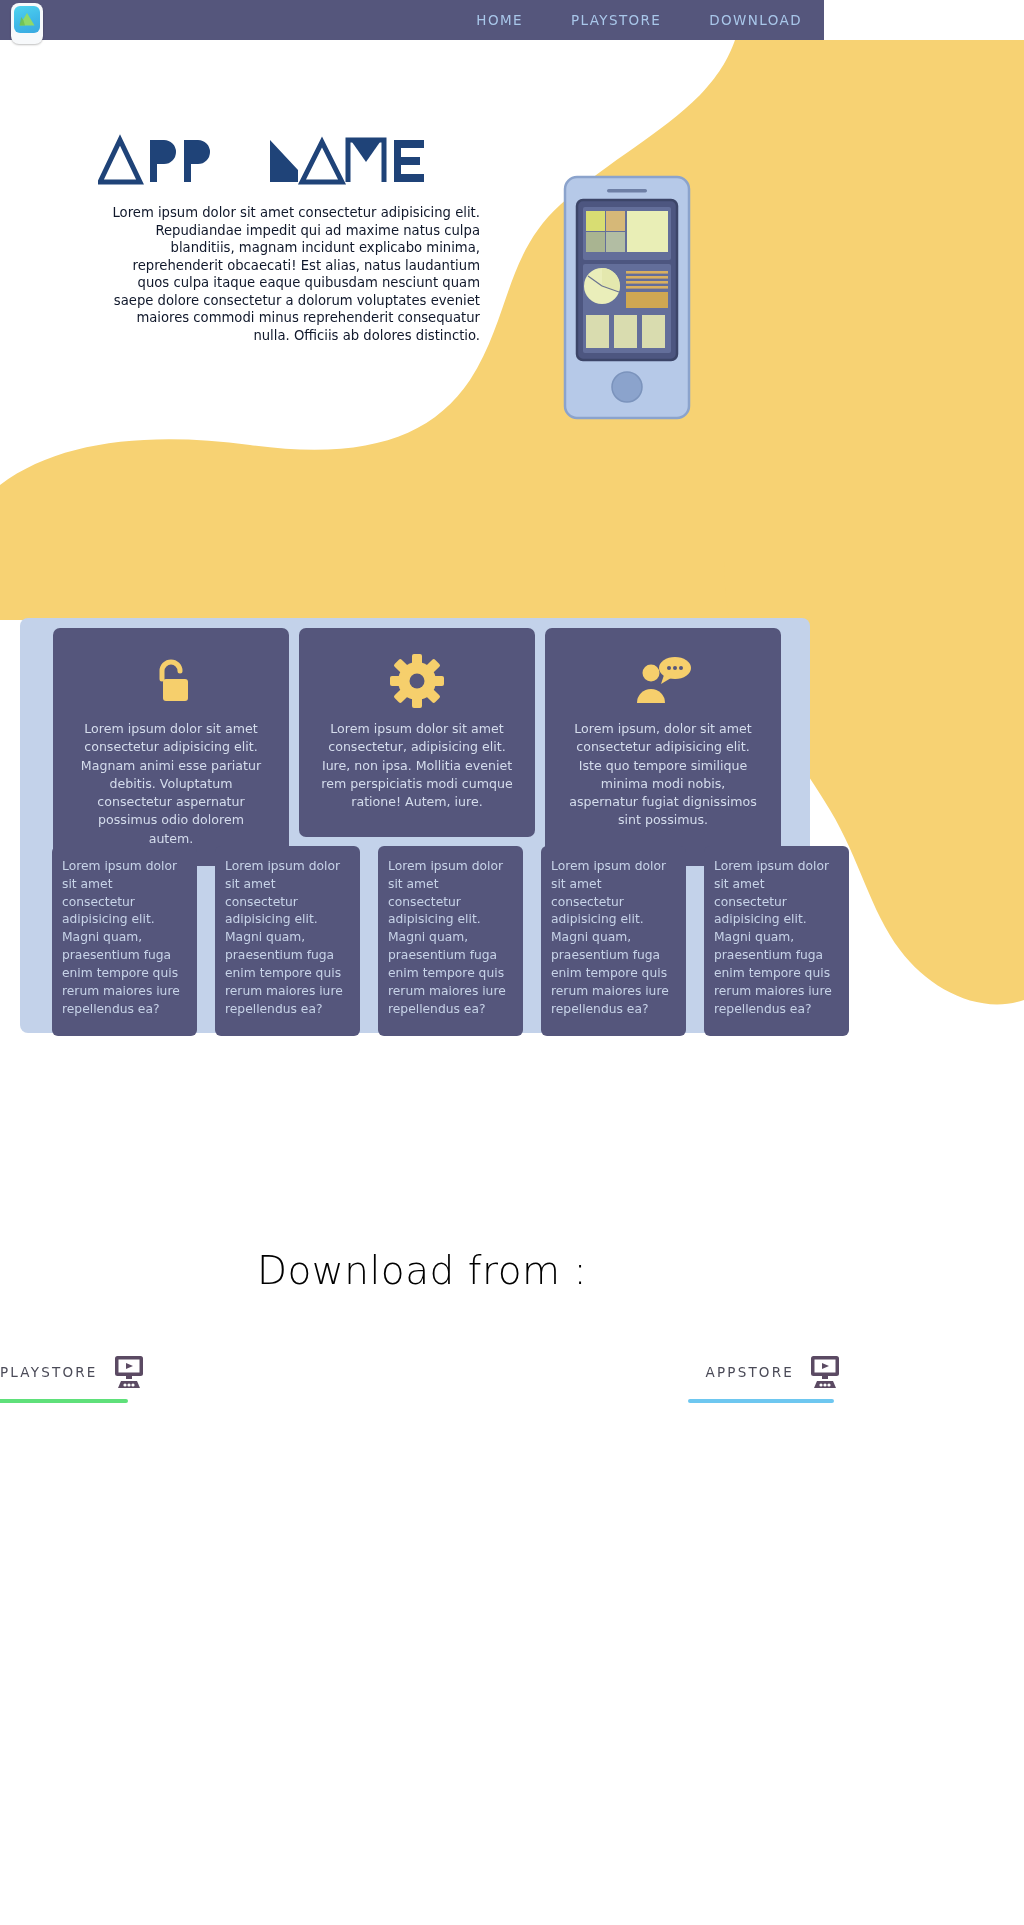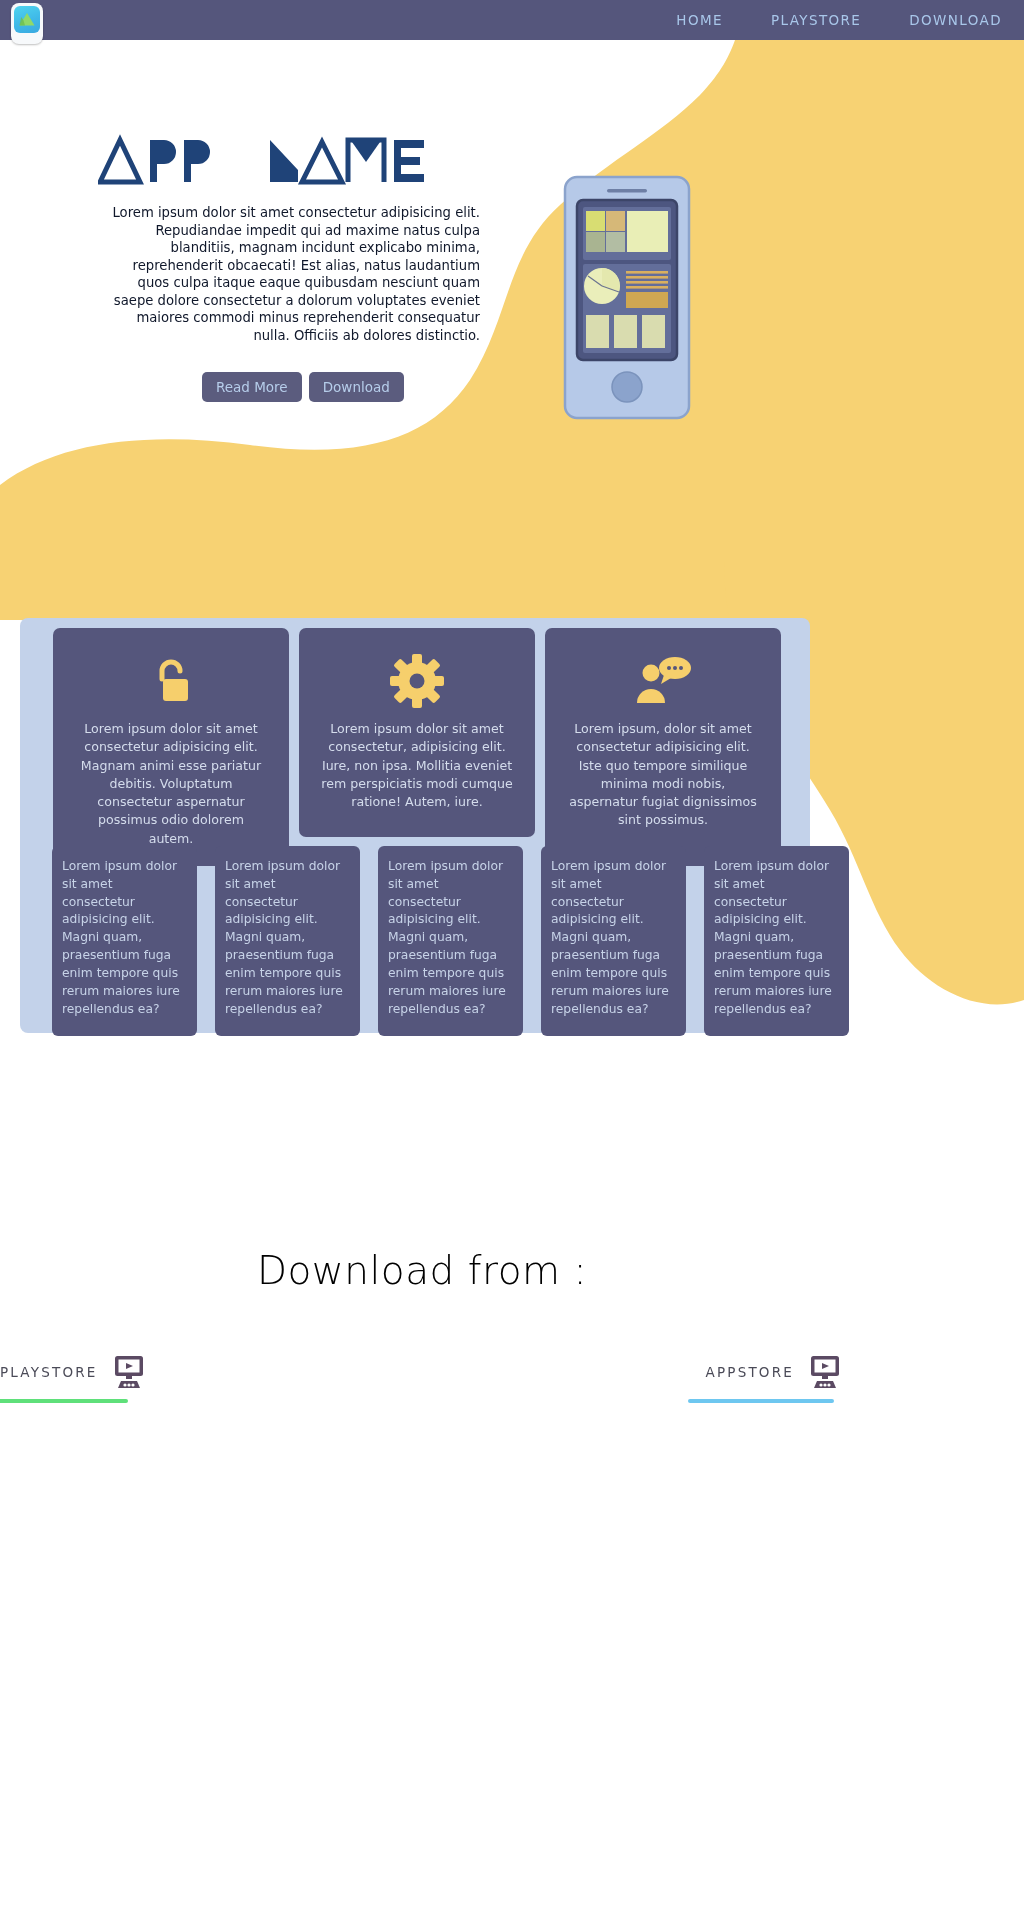--- a/index.html
+++ b/index.html
@@ -10,21 +10,21 @@
     background: #ffffff;
     font-family: "DejaVu Sans", sans-serif;
     overflow: hidden;
     position: relative;
   }
 
   
   .navbar {
     position: absolute;
     top: 0; left: 0;
-    width: 1024px;
+    width: 824px;
     height: 40px;
     background: #55567c;
     z-index: 50;
     display: flex;
     align-items: center;
   }
 
   .logo-box {
     position: absolute;
     left: 11px;
@@ -285,24 +285,20 @@
 
         <path d="M250 52 L250 10 L286 10 L286 52" fill="none" stroke="#1f4378" stroke-width="5"></path>
         <path d="M254 12 L268 32 L282 12 Z" fill="#1f4378"></path>
 
         <path d="M296 10 L326 10 L326 18 L303 18 L303 27 L322 27 L322 35 L303 35 L303 44 L326 44 L326 52 L296 52 Z" fill="#1f4378"></path>
       </svg>
     </div>
 
     <div class="hero-para">Lorem ipsum dolor sit amet consectetur adipisicing elit. Repudiandae impedit qui ad maxime natus culpa blanditiis, magnam incidunt explicabo minima, reprehenderit obcaecati! Est alias, natus laudantium quos culpa itaque eaque quibusdam nesciunt quam saepe dolore consectetur a dolorum voluptates eveniet maiores commodi minus reprehenderit consequatur nulla. Officiis ab dolores distinctio.</div>
 
-    <div class="hero-buttons">
-      <button class="btn">Read More</button>
-      <button class="btn">Download</button>
-    </div>
   </div>
 
   <div class="phone-wrap">
     <svg width="128" height="245" viewBox="0 0 128 245">
 
       <rect x="2" y="2" width="124" height="241" rx="12" fill="#b6c9e8" stroke="#8ba3cc" stroke-width="2.5"></rect>
 
       <rect x="44" y="14" width="40" height="3.5" rx="1.7" fill="#6e7fa5"></rect>
 
       <rect x="14" y="25" width="100" height="160" rx="6" fill="#4d5680" stroke="#3c4568" stroke-width="2.5"></rect>

